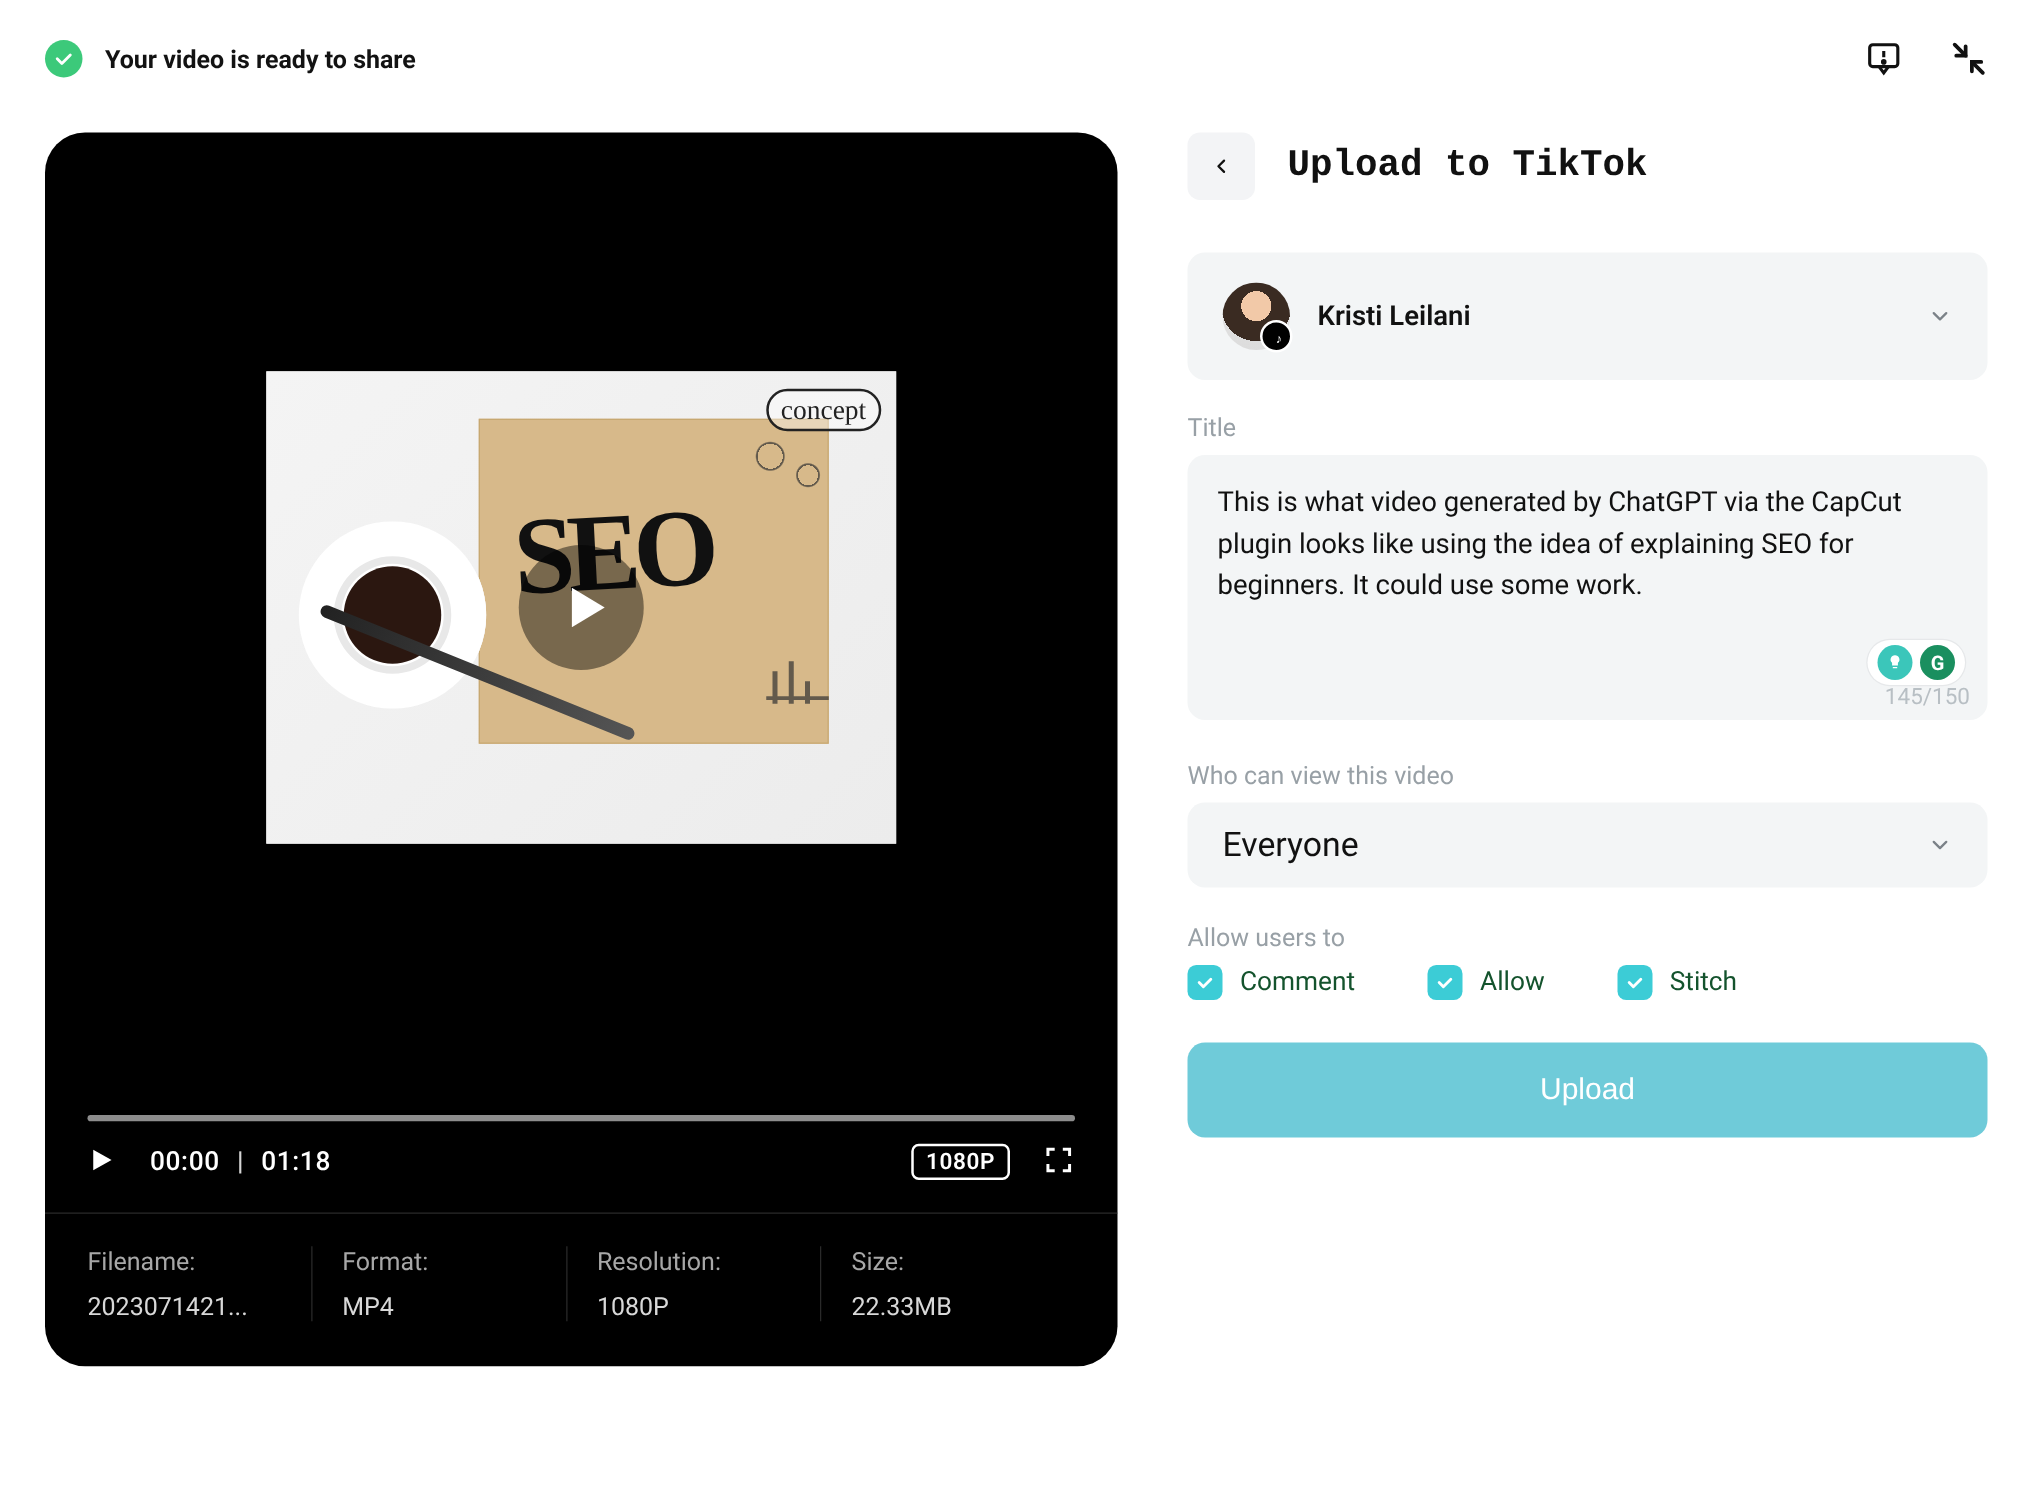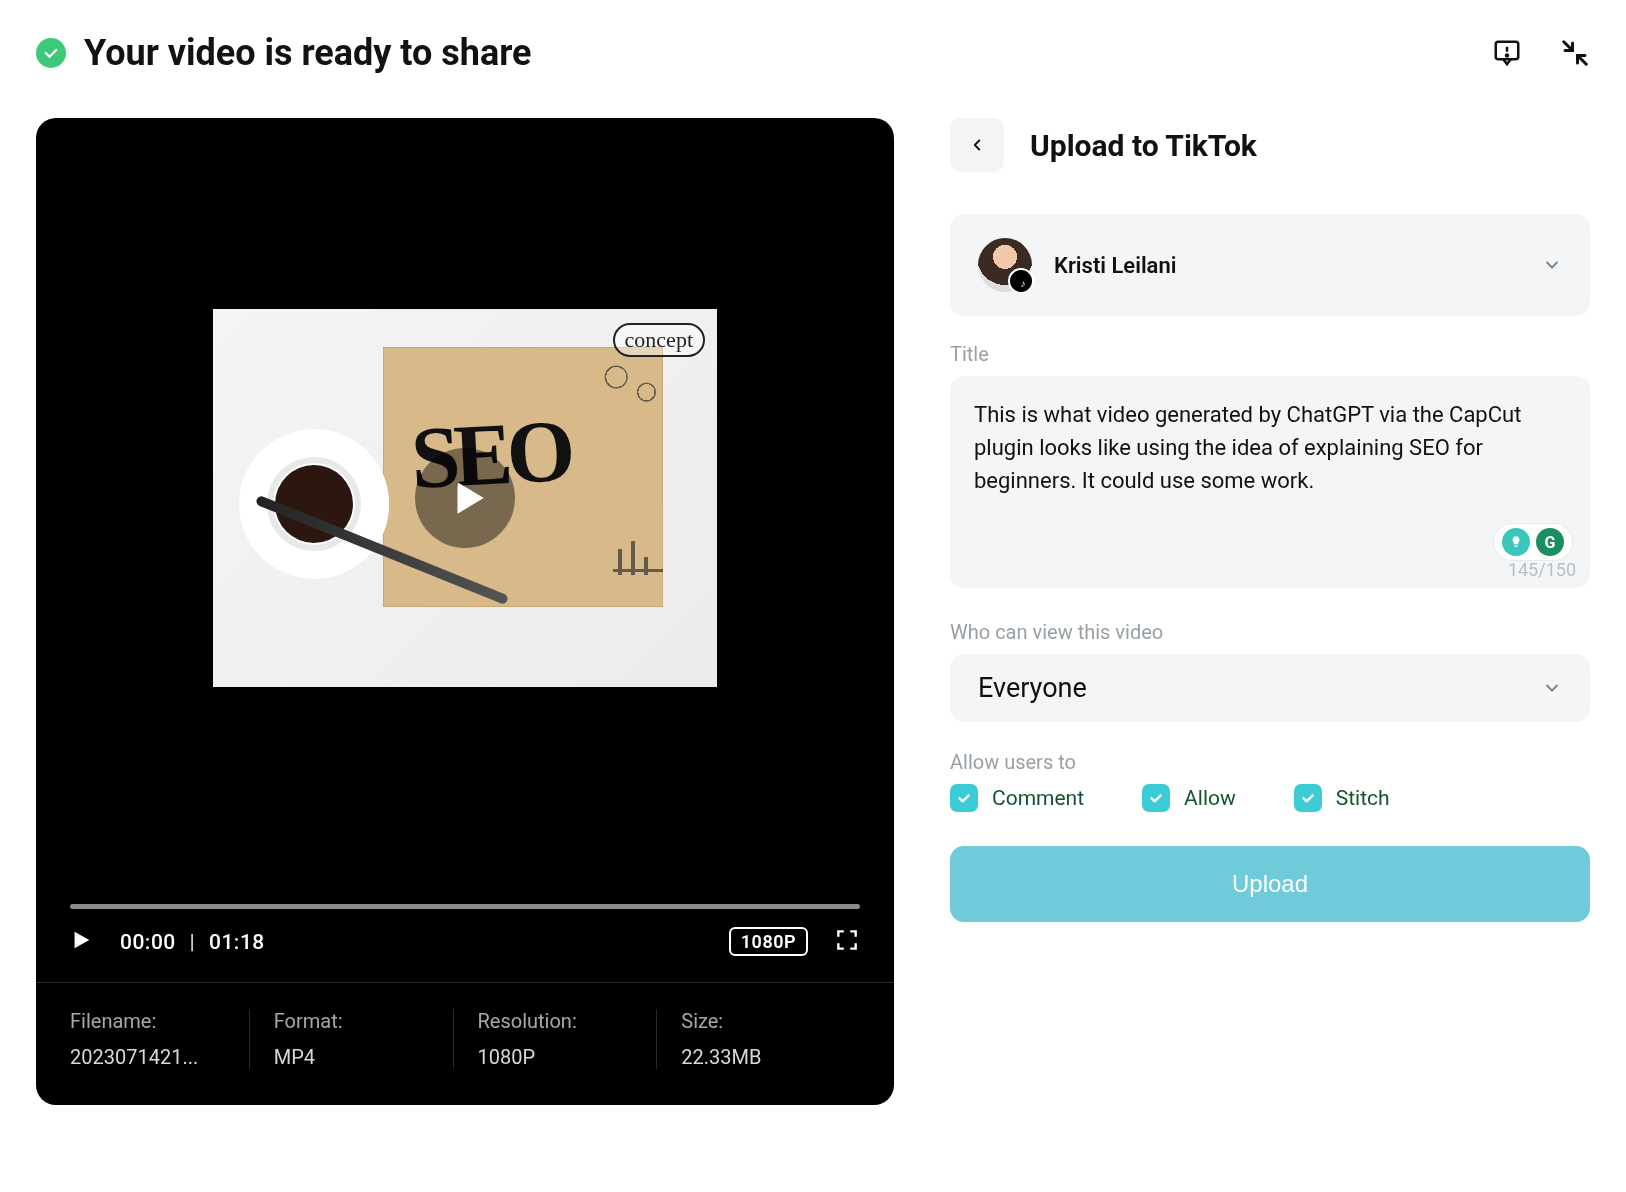--- a/index.html
+++ b/index.html
@@ -26,21 +26,21 @@
     .check-badge {
       width: 30px; height: 30px;
       border-radius: 50%;
       background: #3cc97a;
       display: flex;
       align-items: center;
       justify-content: center;
     }
     .check-badge svg { width: 18px; height: 18px; }
     .header-title {
-      font-size: 36px;
+      font-size: 20px;
       font-weight: 700;
       color: #121212;
     }
     .header-right {
       display: flex;
       align-items: center;
       gap: 38px;
     }
     .hdr-icon { cursor: pointer; display:flex; align-items:center; justify-content:center; }
     .hdr-icon svg { width: 30px; height: 30px; }
@@ -49,21 +49,21 @@
     .main {
       display: flex;
       gap: 56px;
       align-items: flex-start;
     }
 
     
     .video-panel {
       width: 984px;
       background: #000;
-      border-radius: 20px;
+      border-radius: 32px;
       overflow: hidden;
     }
     .video-stage {
       height: 760px;
       display: flex;
       align-items: center;
       justify-content: center;
       position: relative;
     }
     .thumb {
@@ -187,20 +187,21 @@
     .meta-val { color:#d8d8d8; }
 
     
     .side {
       flex: 1;
       min-width: 640px;
     }
     .side-top {
       display:flex; align-items:center; gap:26px;
       margin-bottom: 42px;
+      font-family: Liberation Mono, monospace;
     }
     .back-btn {
       width: 54px; height: 54px;
       border-radius: 10px;
       background: #f3f4f6;
       display:flex; align-items:center; justify-content:center;
       cursor:pointer;
     }
     .side-title {
       font-size: 30px;

